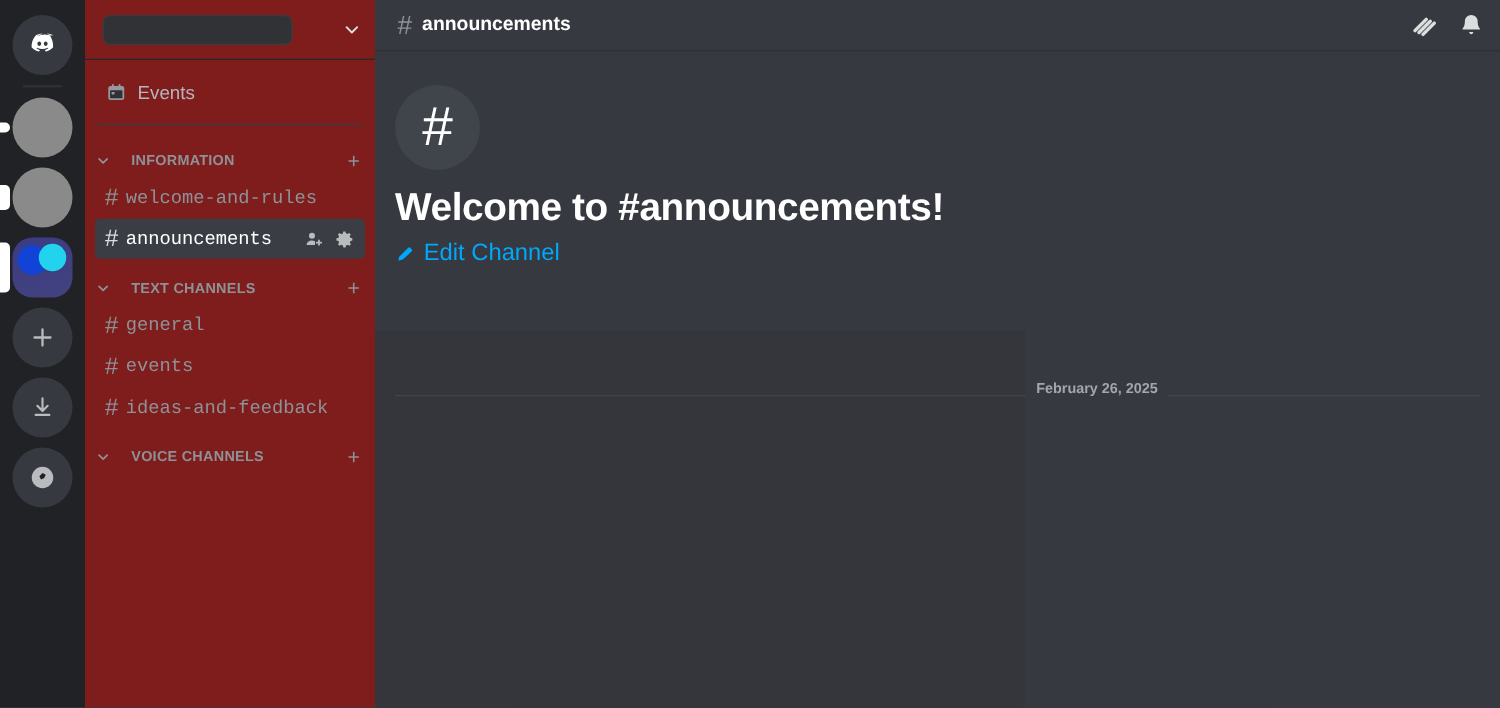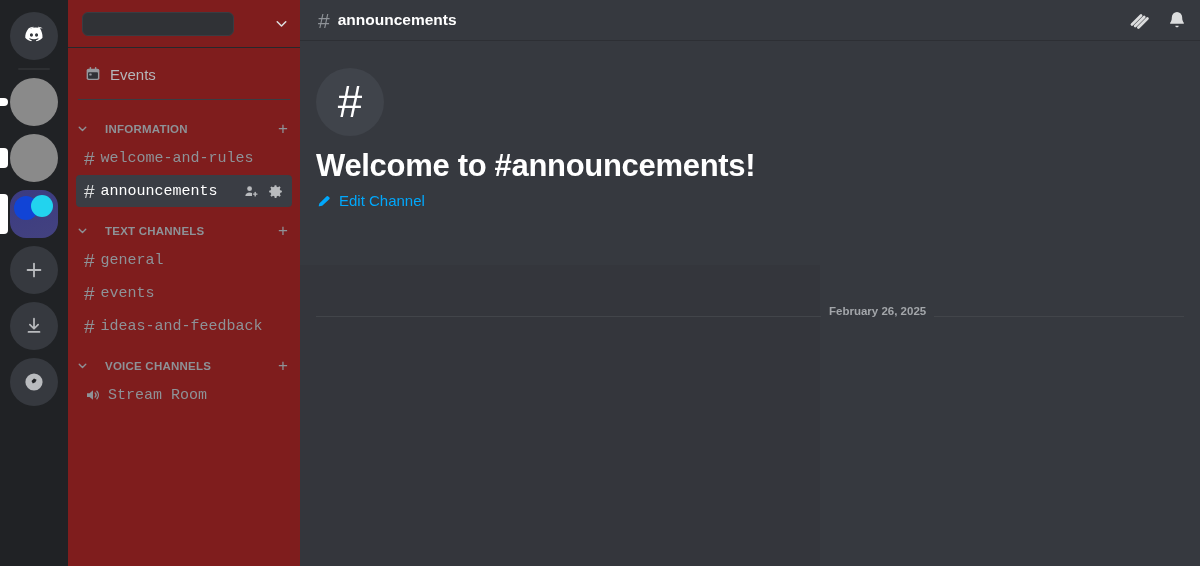--- a/index.html
+++ b/index.html
@@ -149,21 +149,21 @@
     margin-bottom: 12px;
   }
   .hash-circle span { font-size: 44px; color: #ffffff; line-height: 1; font-weight: 400; }
   .welcome-title {
     font-size: 31px; font-weight: bold; color: #ffffff;
     letter-spacing: -.01em; margin-bottom: 8px;
   }
   .welcome-sub { font-size: 15.5px; color: #b9bbbe; margin-bottom: 10px; }
   .edit-link {
     display: inline-flex; align-items: center; gap: 7px;
-    font-size: 15px; color: #00a8fc; cursor: pointer; justify-content: center;
+    font-size: 19px; color: #00a8fc; cursor: pointer; justify-content: center;
   }
 
   .date-divider {
     position: absolute; left: 16px; right: 16px; top: 265px;
     display: flex; align-items: flex-end; z-index: 1;
   }
   .date-divider .line { flex: 1; height: 1px; background: #42454a; }
   .date-divider .dlabel {
     font-size: 11.5px; font-weight: bold; color: #a3a6aa;
     padding: 0 8px; white-space: nowrap;
@@ -314,29 +314,20 @@
           <svg width="13" height="13" viewBox="0 0 24 24">
             <path d="M6 9.5l6 6 6-6" stroke="#8e9297" stroke-width="2.6" fill="none" stroke-linecap="round" stroke-linejoin="round"></path>
           </svg>
           <span class="cat-name">VOICE CHANNELS</span>
         </span>
         <span class="cat-plus">+</span>
       </div>
 
 
 
-      <div class="chan-row">
-        <span class="vol-ico">
-          <svg width="18" height="18" viewBox="0 0 24 24">
-            <path d="M4 9.5h3.4L12 5.6v12.8L7.4 14.5H4z" fill="#8e9297"></path>
-            <path d="M14.8 9.2a4 4 0 010 5.6M17.2 7a7.4 7.4 0 010 10" stroke="#8e9297" stroke-width="1.8" fill="none" stroke-linecap="round"></path>
-          </svg>
-        </span>
-        <span class="cname">Stream Room</span>
-      </div>
 
     </div>
   </div>
 
   <div class="main">
 
     <div class="topbar">
       <span class="hash">#</span>
       <span class="title">announcements</span>
       <span class="topbar-right">

